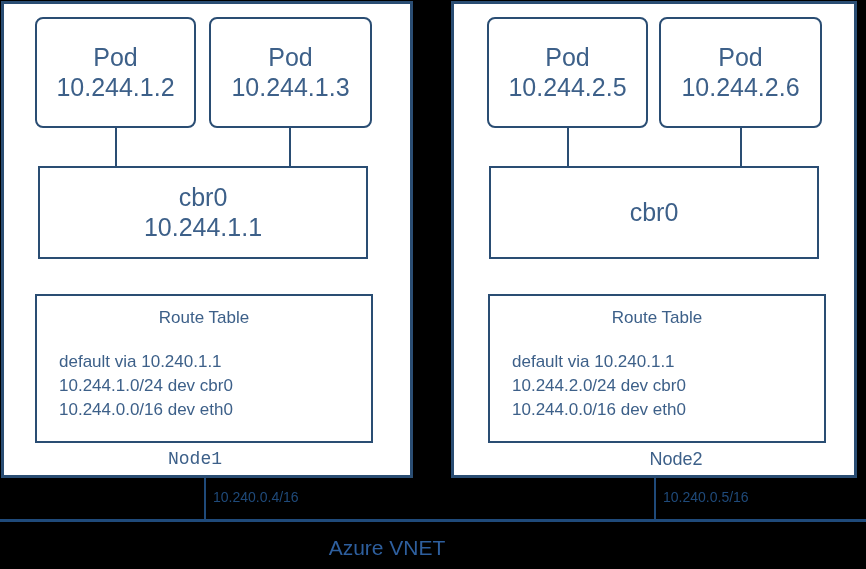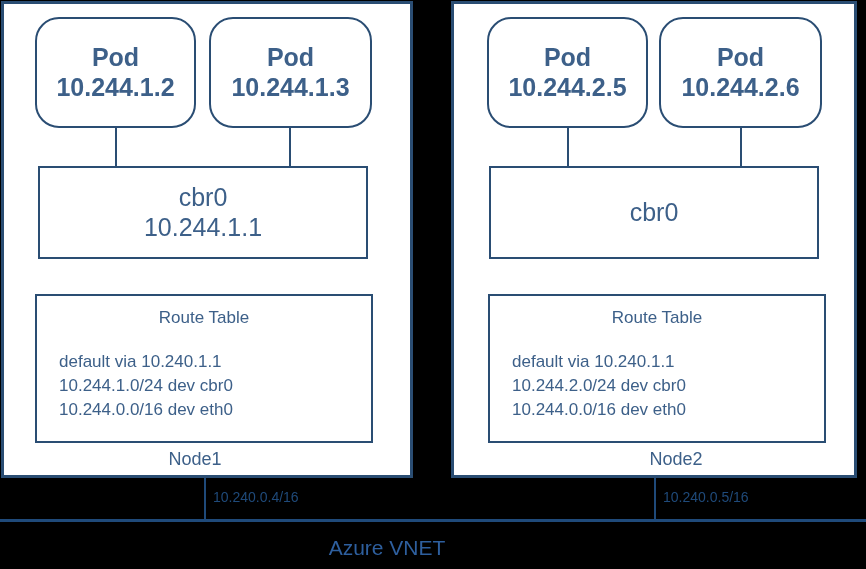--- a/index.html
+++ b/index.html
@@ -24,30 +24,29 @@
     box-sizing: border-box;
   }
   #node1-box { left: 1px;   top: 1px; width: 412px; height: 477px; }
   #node2-box { left: 451px; top: 1px; width: 406px; height: 477px; }
 
   
   .pod-box {
     position: absolute;
     background: #ffffff;
     border: 2px solid #2a4d73;
-    border-radius: 24px;
+    border-radius: 8px;
     box-sizing: border-box;
     display: flex;
     flex-direction: column;
     align-items: center;
     justify-content: center;
     color: #3d6089;
     font-size: 25px;
     line-height: 1.18;
-    font-weight: bold;
   }
   .pod-box .pod-ip { white-space: nowrap; }
 
   
   .bridge-box {
     position: absolute;
     background: #ffffff;
     border: 2px solid #2a4d73;
     box-sizing: border-box;
     display: flex;
@@ -155,21 +154,21 @@
 
   <div class="route-box" style="left:35px; top:294px; width:338px; height:149px;">
     <div class="route-title">Route Table</div>
     <div class="route-lines">
       <div class="route-line">default via 10.240.1.1</div>
       <div class="route-line">10.244.1.0/24 dev cbr0</div>
       <div class="route-line">10.244.0.0/16 dev eth0</div>
     </div>
   </div>
 
-  <div class="node-label" style="left:1px; top:449px; width:388px;">Node1</div>
+  <div class="node-label" style="left:1px; top:449px; width:388px;font-family:Liberation Mono, monospace;">Node1</div>
 
   <div class="vline-thin" style="left:204px; top:478px; height:42px;"></div>
   <div class="host-ip-label" style="left:213px; top:489px;">10.240.0.4/16</div>
 
   <div class="node-box" id="node2-box"></div>
 
   <div class="vline" style="left:567px; top:125px; height:42px;"></div>
   <div class="vline" style="left:740px; top:125px; height:42px;"></div>
 
   <div class="pod-box" style="left:487px; top:17px; width:161px; height:111px;">

